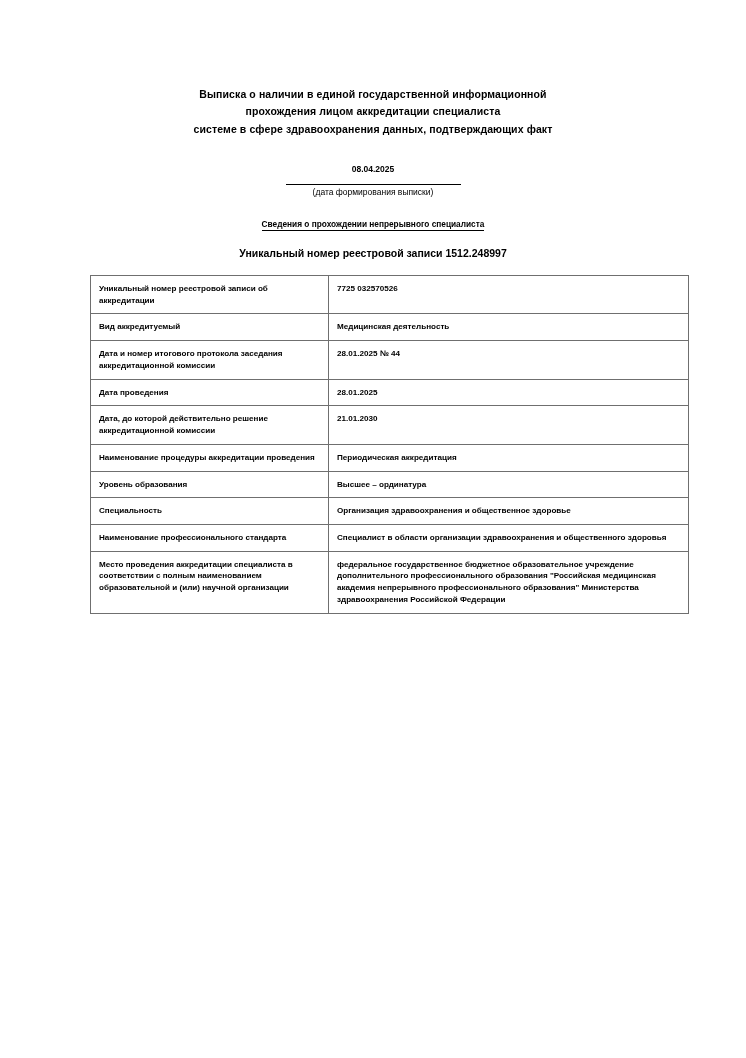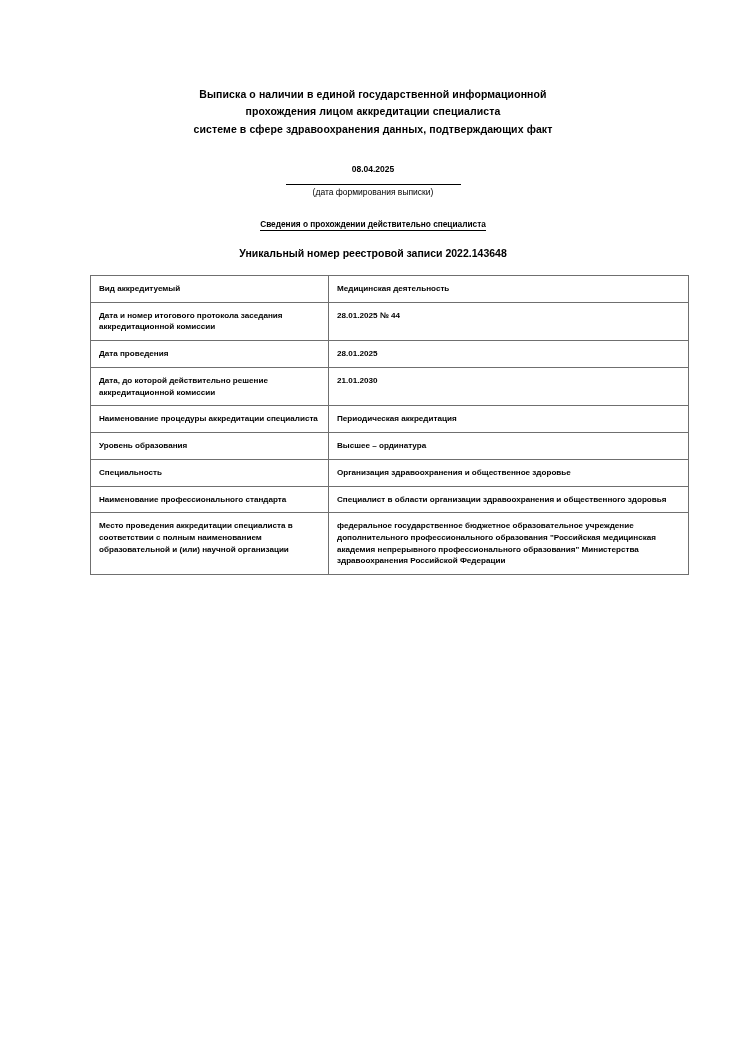--- a/index.html
+++ b/index.html
@@ -132,45 +132,49 @@
 
       <div class="date-block">
         <div class="date-inner">
           <span class="date-value">08.04.2025</span>
           <span class="date-caption">(дата формирования выписки)</span>
         </div>
       </div>
 
 
       <div class="section-head">
-        <span>Сведения о прохождении действительно специалиста</span>
+        <span>Сведения о прохождении непрерывного специалиста</span>
       </div>
 
-      <div class="registry-number">Уникальный номер реестровой записи 2022.143648</div>
+      <div class="registry-number">Уникальный номер реестровой записи 1512.248997</div>
 
       <table class="info">
         <tbody>
+          <tr>
+            <td class="label">Уникальный номер реестровой записи об аккредитации</td>
+            <td class="value">7725 032570526</td>
+          </tr>
           <tr>
             <td class="label">Вид аккредитуемый</td>
             <td class="value">Медицинская деятельность</td>
           </tr>
           <tr>
             <td class="label">Дата и номер итогового протокола заседания аккредитационной комиссии</td>
             <td class="value">28.01.2025 № 44</td>
           </tr>
           <tr>
             <td class="label">Дата проведения</td>
             <td class="value">28.01.2025</td>
           </tr>
           <tr>
             <td class="label">Дата, до которой действительно решение аккредитационной комиссии</td>
             <td class="value">21.01.2030</td>
           </tr>
           <tr>
-            <td class="label">Наименование процедуры аккредитации специалиста</td>
+            <td class="label">Наименование процедуры аккредитации проведения</td>
             <td class="value">Периодическая аккредитация</td>
           </tr>
           <tr>
             <td class="label">Уровень образования</td>
             <td class="value">Высшее – ординатура</td>
           </tr>
           <tr>
             <td class="label">Специальность</td>
             <td class="value">Организация здравоохранения и общественное здоровье</td>
           </tr>

